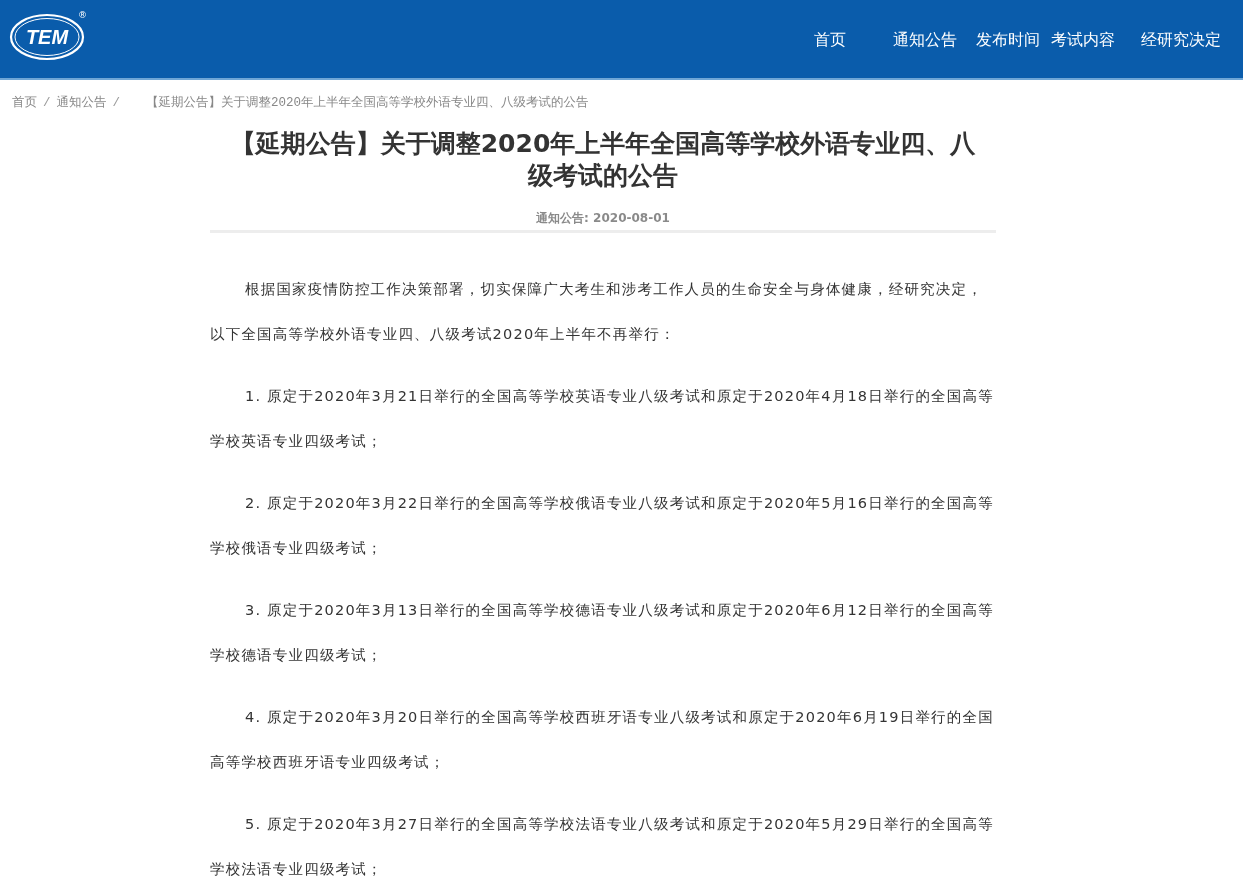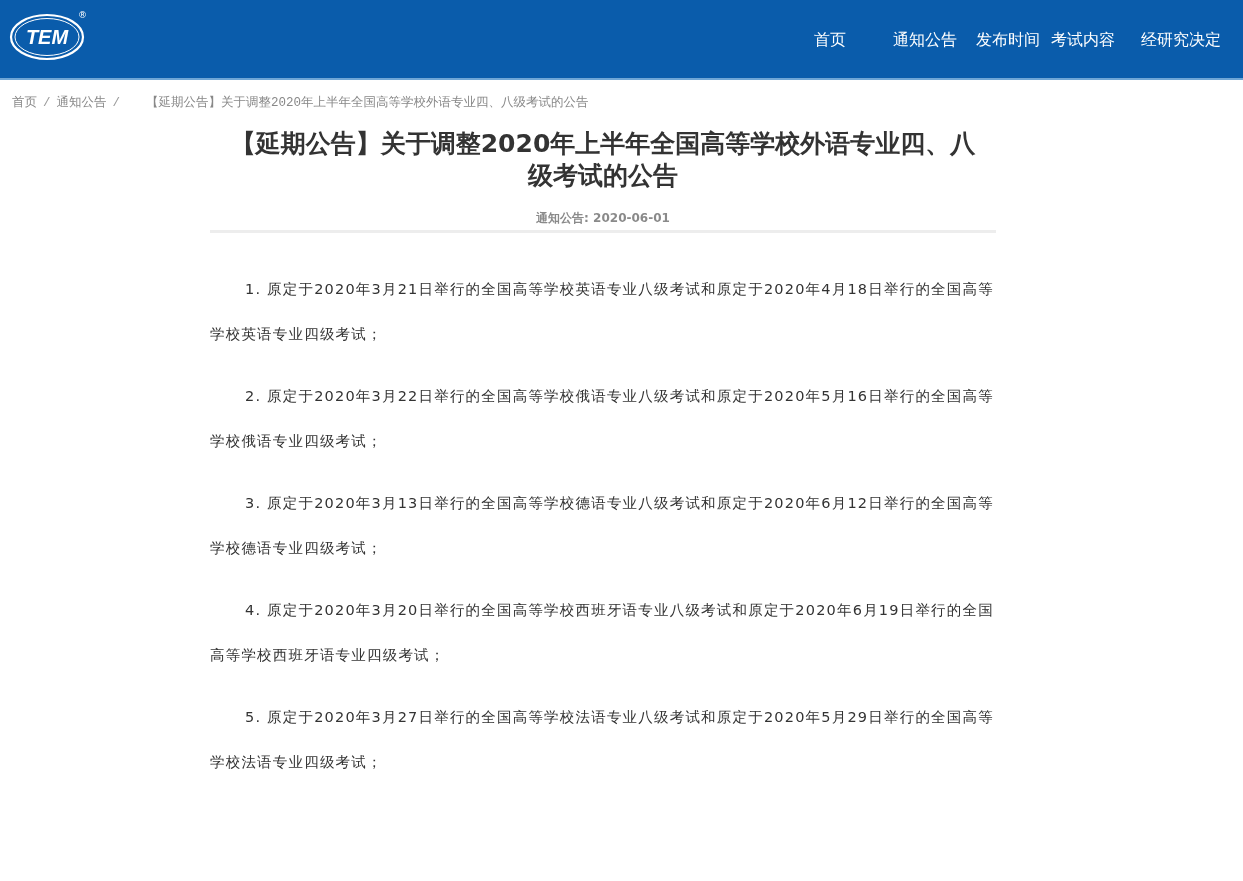--- a/index.html
+++ b/index.html
@@ -82,24 +82,25 @@
 </div>
 
 <div class="breadcrumb">
   <a class="crumb">首页</a><span class="sep">/</span><a class="crumb">通知公告</a><span class="sep">/</span><span class="current">【延期公告】关于调整2020年上半年全国高等学校外语专业四、八级考试的公告</span>
 </div>
 
 <div class="article">
   <h1 class="article-title">【延期公告】关于调整2020年上半年全国高等学校外语专业四、八级考试的公告</h1>
   <div class="publish-meta">
     <span>通知公告:</span>
-    <span>2020-06-01</span>
+    <span>2020-08-01</span>
   </div>
   <div class="divider"></div>
 
   <div class="content">
+    <p>根据国家疫情防控工作决策部署，切实保障广大考生和涉考工作人员的生命安全与身体健康，经研究决定，以下全国高等学校外语专业四、八级考试2020年上半年不再举行：</p>
     <p>1. 原定于2020年3月21日举行的全国高等学校英语专业八级考试和原定于2020年4月18日举行的全国高等学校英语专业四级考试；</p>
     <p>2. 原定于2020年3月22日举行的全国高等学校俄语专业八级考试和原定于2020年5月16日举行的全国高等学校俄语专业四级考试；</p>
     <p>3. 原定于2020年3月13日举行的全国高等学校德语专业八级考试和原定于2020年6月12日举行的全国高等学校德语专业四级考试；</p>
     <p>4. 原定于2020年3月20日举行的全国高等学校西班牙语专业八级考试和原定于2020年6月19日举行的全国高等学校西班牙语专业四级考试；</p>
     <p>5. 原定于2020年3月27日举行的全国高等学校法语专业八级考试和原定于2020年5月29日举行的全国高等学校法语专业四级考试；</p>
   </div>
 </div>
 
 </body></html>

